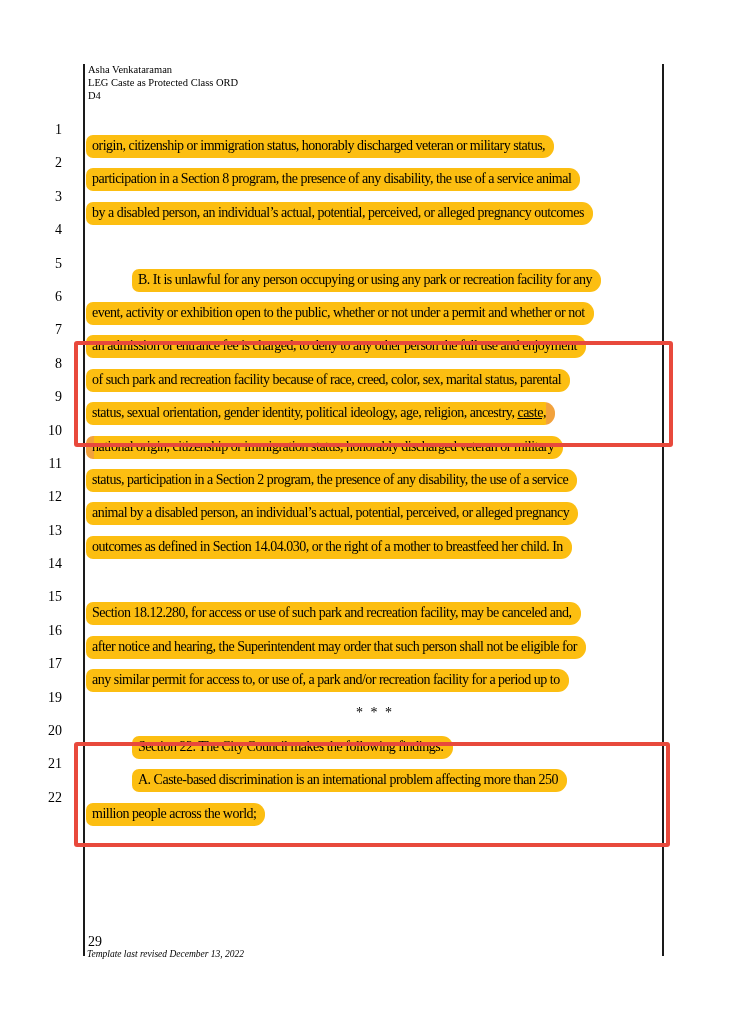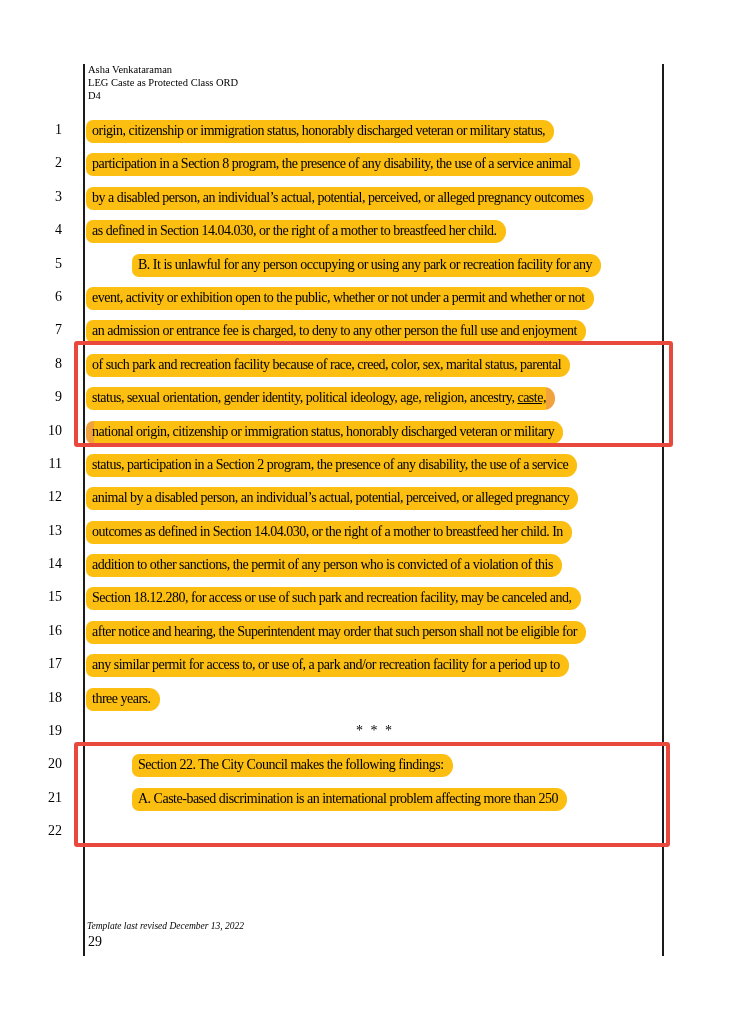--- a/index.html
+++ b/index.html
@@ -10,36 +10,36 @@
   .rule{position:absolute;top:64px;height:892px;width:1.5px;background:#1a1a1a;}
   .rule-left{left:83px;}
   .rule-right{left:662px;}
   .header{position:absolute;left:88px;top:63px;font-size:10.5px;line-height:13px;}
   .lines{position:absolute;left:0;top:118px;width:745px;}
   .row{height:33.4px;display:flex;align-items:flex-start;}
   .lineno{
     display:block;width:62px;text-align:right;font-size:14px;line-height:24px;
     flex:0 0 62px;
   }
-  .textcol{flex:1 1 auto;margin-left:24px;}
+  .textcol{flex:1 1 auto;margin-left:24px;margin-top:15px;}
   .hl{
     display:inline-block;margin-top:2px;padding:1px 9px 3px 6px;
     background:#FCBE11;border-radius:7px 11px 11px 7px;
     font-size:14px;line-height:19px;letter-spacing:-0.5px;white-space:nowrap;
   }
   .hl.indent{margin-left:46px;}
   .hl-end-orange{background:linear-gradient(270deg,#F2A23C 0 9px,#FCBE11 9px);text-align:center;}
   .hl-start-orange{background:linear-gradient(90deg,#F2A23C 0 8px,#FCBE11 8px);}
   .u{text-decoration:underline;}
   .center-text{text-align:center;padding-right:81px;}
   .stars{display:inline-block;margin-top:4px;font-size:14px;letter-spacing:2px;}
   .redbox{position:absolute;border:4px solid #E8493C;border-radius:3px;background:transparent;}
   .redbox1{left:74px;top:341px;width:591px;height:98px;}
   .redbox2{left:74px;top:742px;width:588px;height:97px;}
-  .footer-note{position:absolute;left:87px;top:921px;font-style:italic;font-size:9.5px;}
+  .footer-note{position:absolute;left:87px;top:949px;font-style:italic;font-size:9.5px;}
   .pageno{position:absolute;left:88px;top:934px;width:574px;text-align:left;font-size:14px;}
 </style>
 </head>
 <body>
 
 <div class="rule rule-left"></div>
 <div class="rule rule-right"></div>
 
 <div class="header">
   <div>Asha Venkataraman</div>
@@ -59,21 +59,20 @@
     <span class="textcol"><span class="hl">participation in a Section 8 program, the presence of any disability, the use of a service animal</span></span>
   </div>
 
   <div class="row">
     <span class="lineno">3</span>
     <span class="textcol"><span class="hl">by a disabled person, an individual’s actual, potential, perceived, or alleged pregnancy outcomes</span></span>
   </div>
 
   <div class="row">
     <span class="lineno">4</span>
-    <span class="textcol"><span class="hl">as defined in Section 14.04.030, or the right of a mother to breastfeed her child.</span></span>
   </div>
 
   <div class="row">
     <span class="lineno">5</span>
     <span class="textcol"><span class="hl indent">B. It is unlawful for any person occupying or using any park or recreation facility for any</span></span>
   </div>
 
   <div class="row">
     <span class="lineno">6</span>
     <span class="textcol"><span class="hl">event, activity or exhibition open to the public, whether or not under a permit and whether or not</span></span>
@@ -109,60 +108,56 @@
     <span class="textcol"><span class="hl">animal by a disabled person, an individual’s actual, potential, perceived, or alleged pregnancy</span></span>
   </div>
 
   <div class="row">
     <span class="lineno">13</span>
     <span class="textcol"><span class="hl">outcomes as defined in Section 14.04.030, or the right of a mother to breastfeed her child. In</span></span>
   </div>
 
   <div class="row">
     <span class="lineno">14</span>
-    <span class="textcol"><span class="hl">addition to other sanctions, the permit of any person who is convicted of a violation of this</span></span>
   </div>
 
   <div class="row">
     <span class="lineno">15</span>
     <span class="textcol"><span class="hl">Section 18.12.280, for access or use of such park and recreation facility, may be canceled and,</span></span>
   </div>
 
   <div class="row">
     <span class="lineno">16</span>
     <span class="textcol"><span class="hl">after notice and hearing, the Superintendent may order that such person shall not be eligible for</span></span>
   </div>
 
   <div class="row">
     <span class="lineno">17</span>
     <span class="textcol"><span class="hl">any similar permit for access to, or use of, a park and/or recreation facility for a period up to</span></span>
   </div>
 
-  <div class="row">
-    <span class="lineno">18</span>
-    <span class="textcol"><span class="hl">three years.</span></span>
-  </div>
 
   <div class="row">
     <span class="lineno">19</span>
     <span class="textcol center-text"><span class="stars">* * *</span></span>
   </div>
 
   <div class="row">
     <span class="lineno">20</span>
     <span class="textcol"><span class="hl indent">Section 22. The City Council makes the following findings:</span></span>
   </div>
 
   <div class="row">
     <span class="lineno">21</span>
     <span class="textcol"><span class="hl indent">A. Caste-based discrimination is an international problem affecting more than 250</span></span>
   </div>
 
   <div class="row">
     <span class="lineno">22</span>
+    <span class="textcol"><span class="hl">million people across the world;</span></span>
   </div>
 
 </div>
 
 <div class="redbox redbox1"></div>
 <div class="redbox redbox2"></div>
 
 <div class="footer-note">Template last revised December 13, 2022</div>
 <div class="pageno">29</div>
 

